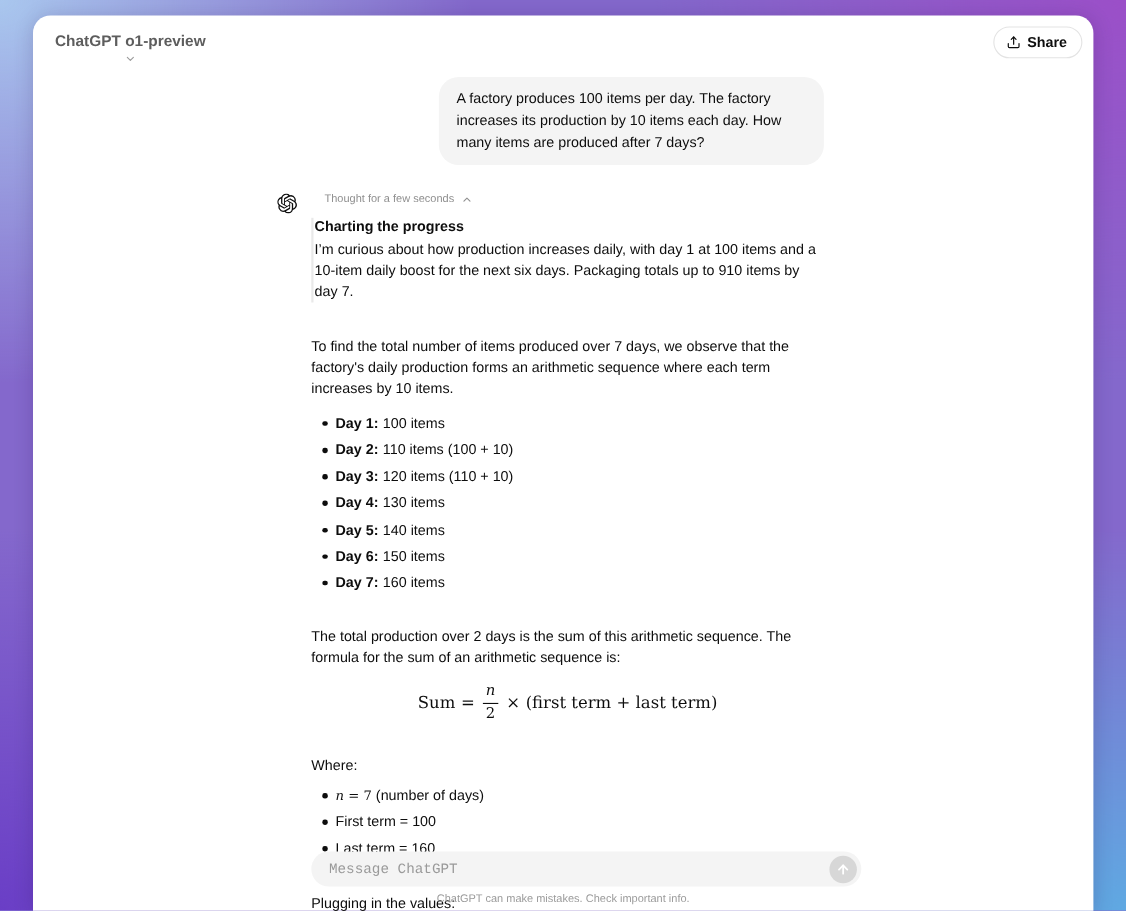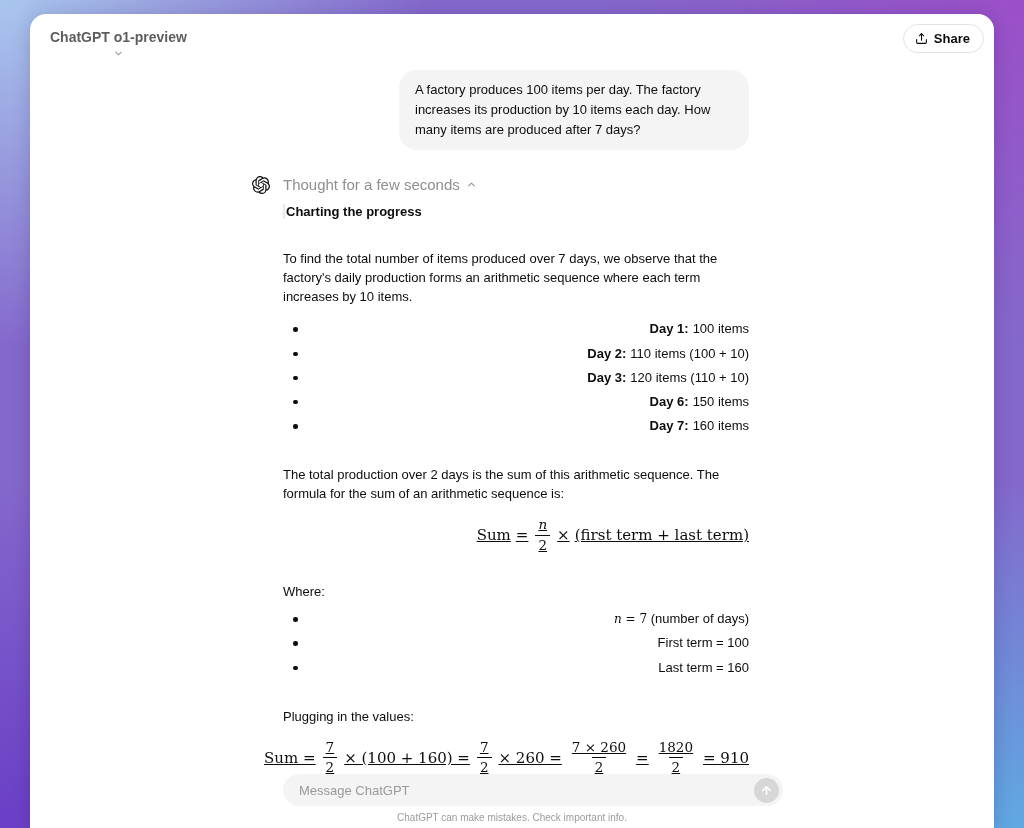--- a/index.html
+++ b/index.html
@@ -35,54 +35,54 @@
   .thread { position:absolute; left:253px; top:56px; width:466px; }
   .bubble-row { display:flex; justify-content:flex-end; margin-bottom:26px; }
   .bubble {
     background:#f4f4f4; border-radius:18px; padding:10px 16px; max-width:350px;
     font-size:13px; line-height:1.55; color:#0d0d0d;
   }
   .assistant { position:relative; }
   .ai-logo { position:absolute; left:-33px; top:-2px; width:22px; height:22px;
     display:flex; align-items:center; justify-content:center; }
   .thought-row { display:flex; align-items:center; gap:6px; margin-bottom:11px;
-    font-size:15px; color:#8f8f8f; cursor:pointer; }
+    font-size:10px; color:#8f8f8f; cursor:pointer;margin-left:12px; }
   .quote {
     border-left:2px solid #e9e9e9; padding-left:1px; margin-bottom:14px;
   }
   .quote .q-title { font-size:13px; font-weight:700; margin-bottom:5px; }
   .quote .q-body  { font-size:13px; line-height:1.45; }
   .md p { font-size:13px; line-height:1.46; margin-bottom:13px;margin-top:31px; }
-  .md ul { list-style:none; margin:0 0 13px 0;text-align:right; }
+  .md ul { list-style:none; margin:0 0 13px 0; }
   .md li { position:relative; padding-left:22px; font-size:13px; line-height:1.4; margin-bottom:6px; }
   .md li::before { content:""; position:absolute; left:10px; top:7px; width:4.5px; height:4.5px;
     border-radius:50%; background:#0d0d0d; }
   .b { font-weight:700; margin-right:4px; }
   
   .math-block {
-    display:flex; justify-content:flex-end; align-items:center; gap:5px;
+    display:flex; justify-content:center; align-items:center; gap:5px;
     font-family:"DejaVu Serif","Liberation Serif",serif; font-size:15px;
-    margin:14px 0 18px 0; white-space:nowrap;text-decoration:underline;
+    margin:14px 0 18px 0; white-space:nowrap;
   }
   .mi { font-style:italic; font-family:"DejaVu Serif","Liberation Serif",serif; }
   .mr { font-family:"DejaVu Serif","Liberation Serif",serif; }
   .frac { display:inline-flex; flex-direction:column; align-items:center; line-height:1;
     vertical-align:middle; margin:0 2px; font-size:13.5px; }
   .frac .num { padding:0 3px 3px; }
   .frac .den { border-top:1px solid #0d0d0d; padding:3px 3px 0; }
   .inline-math { font-family:"DejaVu Serif","Liberation Serif",serif; font-size:12px; }
   
   .composer { position:absolute; left:253px; width:500px; bottom:22px; }
   .input-pill {
     display:flex; align-items:center; height:32px; background:#f4f4f4;
     border-radius:999px; padding:0 4px 0 16px;
   }
   .input-pill input {
     flex:1; border:none; outline:none; background:transparent;
-    font-size:13px; color:#0d0d0d; font-family:Liberation Sans, sans-serif;
+    font-size:13px; color:#0d0d0d; font-family:Liberation Mono, monospace;
   }
   .input-pill input::placeholder { color:#9a9a9a; }
   .send-btn {
     width:25px; height:25px; border-radius:50%; background:#d7d7d7; border:none;
     display:flex; align-items:center; justify-content:center; cursor:pointer; flex:0 0 auto;
   }
   .disclaimer {
     position:absolute; left:0; right:0; bottom:5px; text-align:center;
     font-size:10px; color:#9b9b9b;
   }
@@ -131,29 +131,32 @@
         <span>Thought for a few seconds</span>
         <span>
           <svg width="11" height="11" viewBox="0 0 24 24" fill="none" stroke="#8f8f8f" stroke-width="2.2" stroke-linecap="round" stroke-linejoin="round">
               <polyline points="6 15 12 9 18 15"></polyline>
             </svg>
         </span>
       </div>
 
       <div class="quote">
         <div class="q-title">Charting the progress</div>
+        <div class="q-body">I’m curious about how production increases daily, with day 1 at 100 items and a 10-item daily boost for the next six days. Packaging totals up to 910 items by day 7.</div>
       </div>
 
       <div class="md">
         <p>To find the total number of items produced over 7 days, we observe that the factory's daily production forms an arithmetic sequence where each term increases by 10 items.</p>
 
         <ul>
           <li><span class="b">Day 1:</span><span>100 items</span></li>
           <li><span class="b">Day 2:</span><span>110 items (100 + 10)</span></li>
           <li><span class="b">Day 3:</span><span>120 items (110 + 10)</span></li>
+          <li><span class="b">Day 4:</span><span>130 items</span></li>
+          <li><span class="b">Day 5:</span><span>140 items</span></li>
           <li><span class="b">Day 6:</span><span>150 items</span></li>
           <li><span class="b">Day 7:</span><span>160 items</span></li>
         </ul>
 
         <p>The total production over 2 days is the sum of this arithmetic sequence. The formula for the sum of an arithmetic sequence is:</p>
 
         <div class="math-block">
           <span class="mr">Sum</span>
           <span class="mr">=</span>
           <span class="frac">

